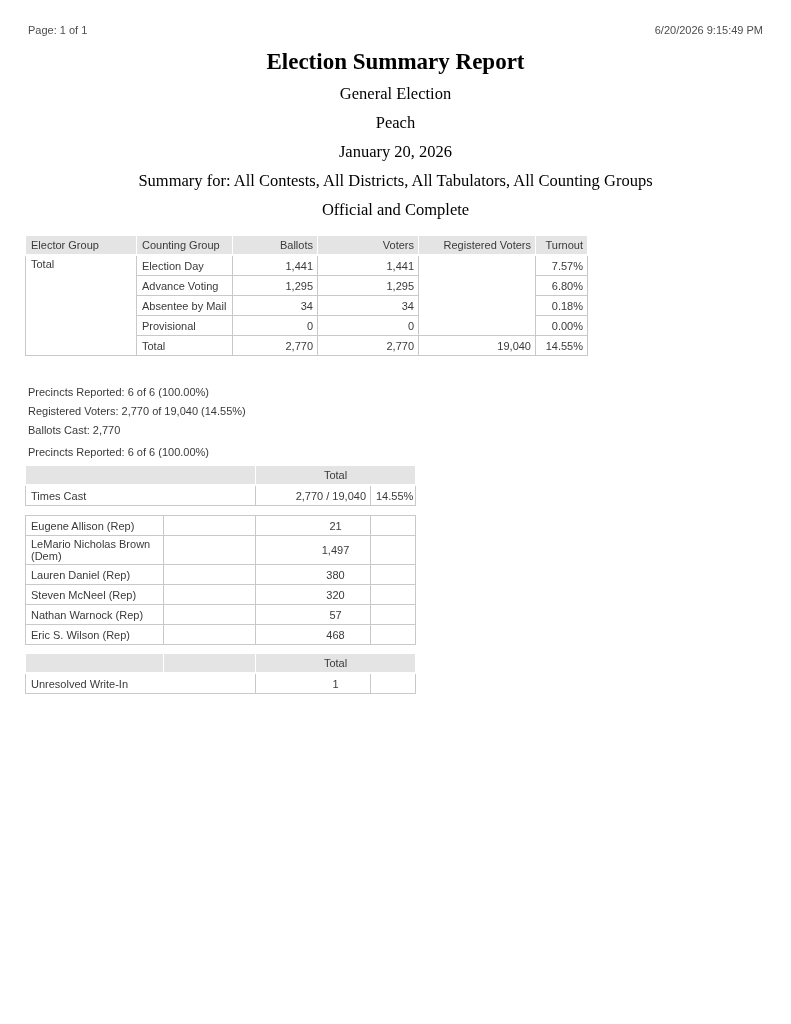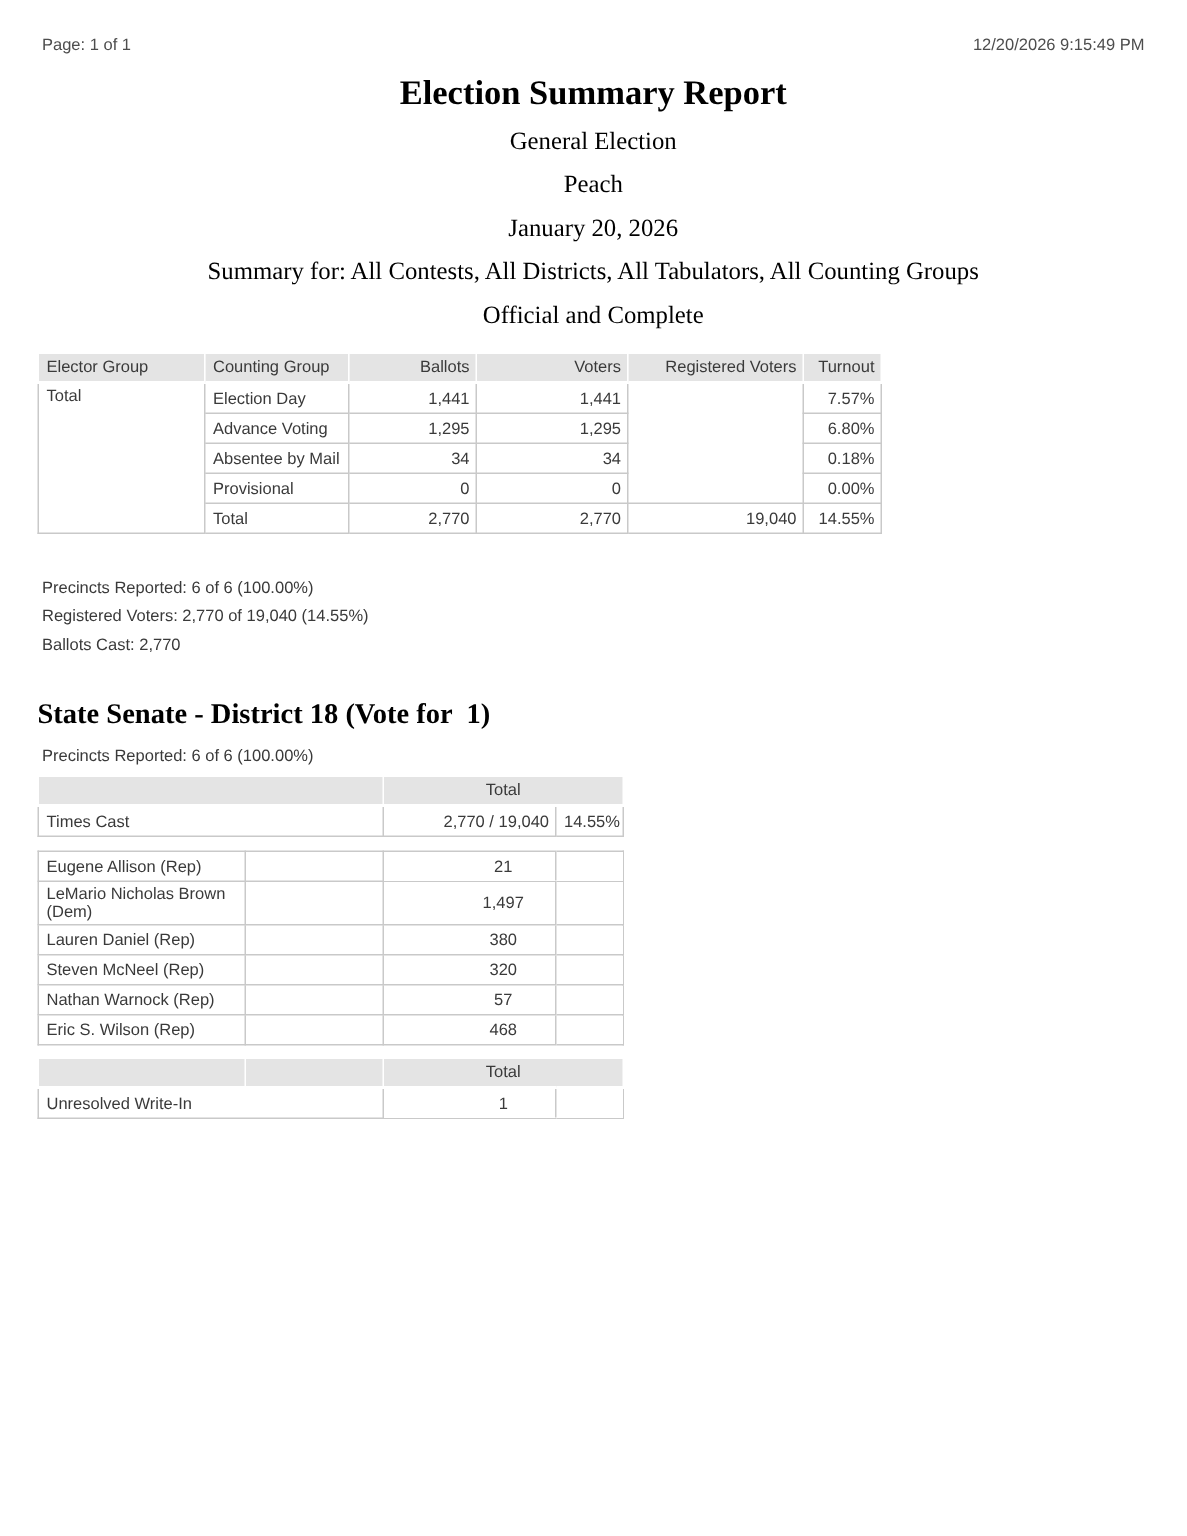--- a/index.html
+++ b/index.html
@@ -48,21 +48,21 @@
     width:1px; background:#c9c9c9;
   }
 </style>
 </head>
 <body>
 
 <div class="page">
 
   <div class="page-meta">
     <span>Page: 1 of 1</span>
-    <span>12/20/2026 9:15:49 PM</span>
+    <span>6/20/2026 9:15:49 PM</span>
   </div>
 
   <div class="report-title">Election Summary Report</div>
   <div class="subline">General Election</div>
   <div class="subline">Peach</div>
   <div class="subline">January 20, 2026</div>
   <div class="subline">Summary for: All Contests, All Districts, All Tabulators, All Counting Groups</div>
   <div class="subline">Official and Complete</div>
 
   <table class="summary-table">
@@ -118,21 +118,20 @@
     </tr>
   </tbody>
     </table>
 
   <div class="stats">
     <div>Precincts Reported: 6 of 6 (100.00%)</div>
     <div>Registered Voters: 2,770 of 19,040 (14.55%)</div>
     <div>Ballots Cast: 2,770</div>
   </div>
 
-  <div class="contest-title">State Senate - District 18 (Vote for  1)</div>
   <div class="precincts-line">Precincts Reported: 6 of 6 (100.00%)</div>
 
   <table class="small-table">
     <colgroup>
       <col style="width:138px">
         <col style="width:92px">
         <col style="width:115px">
         <col style="width:45px">
     </colgroup>
     <tbody>

